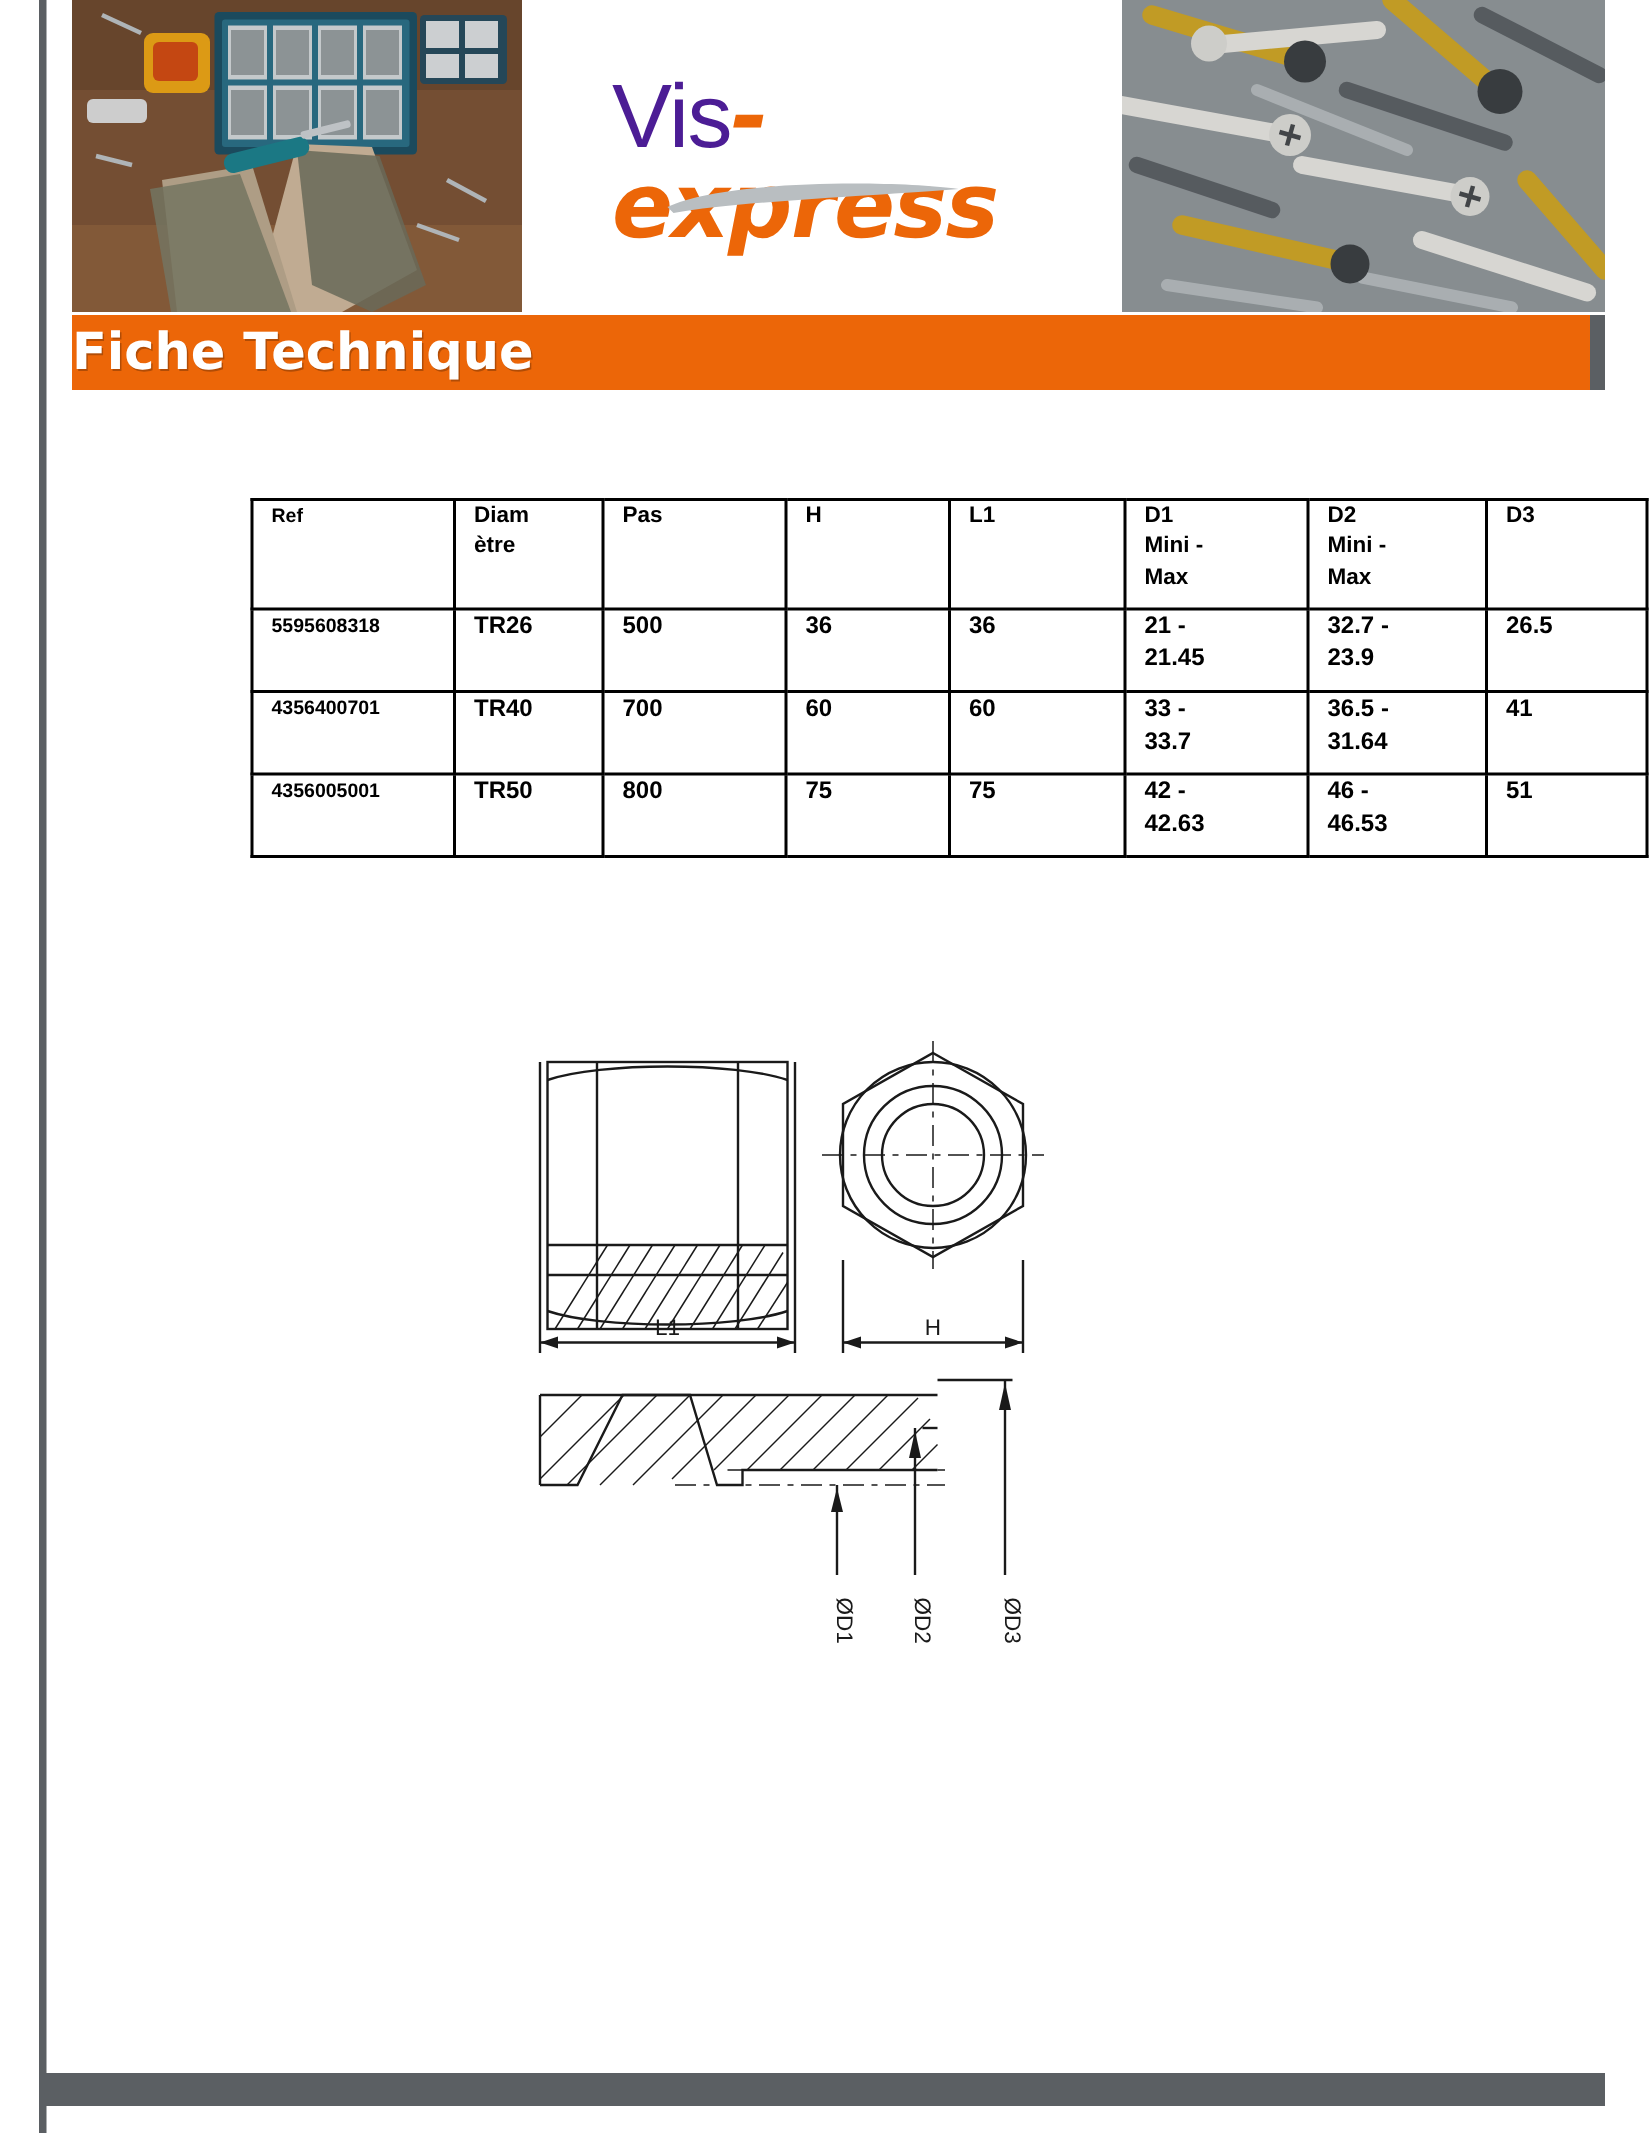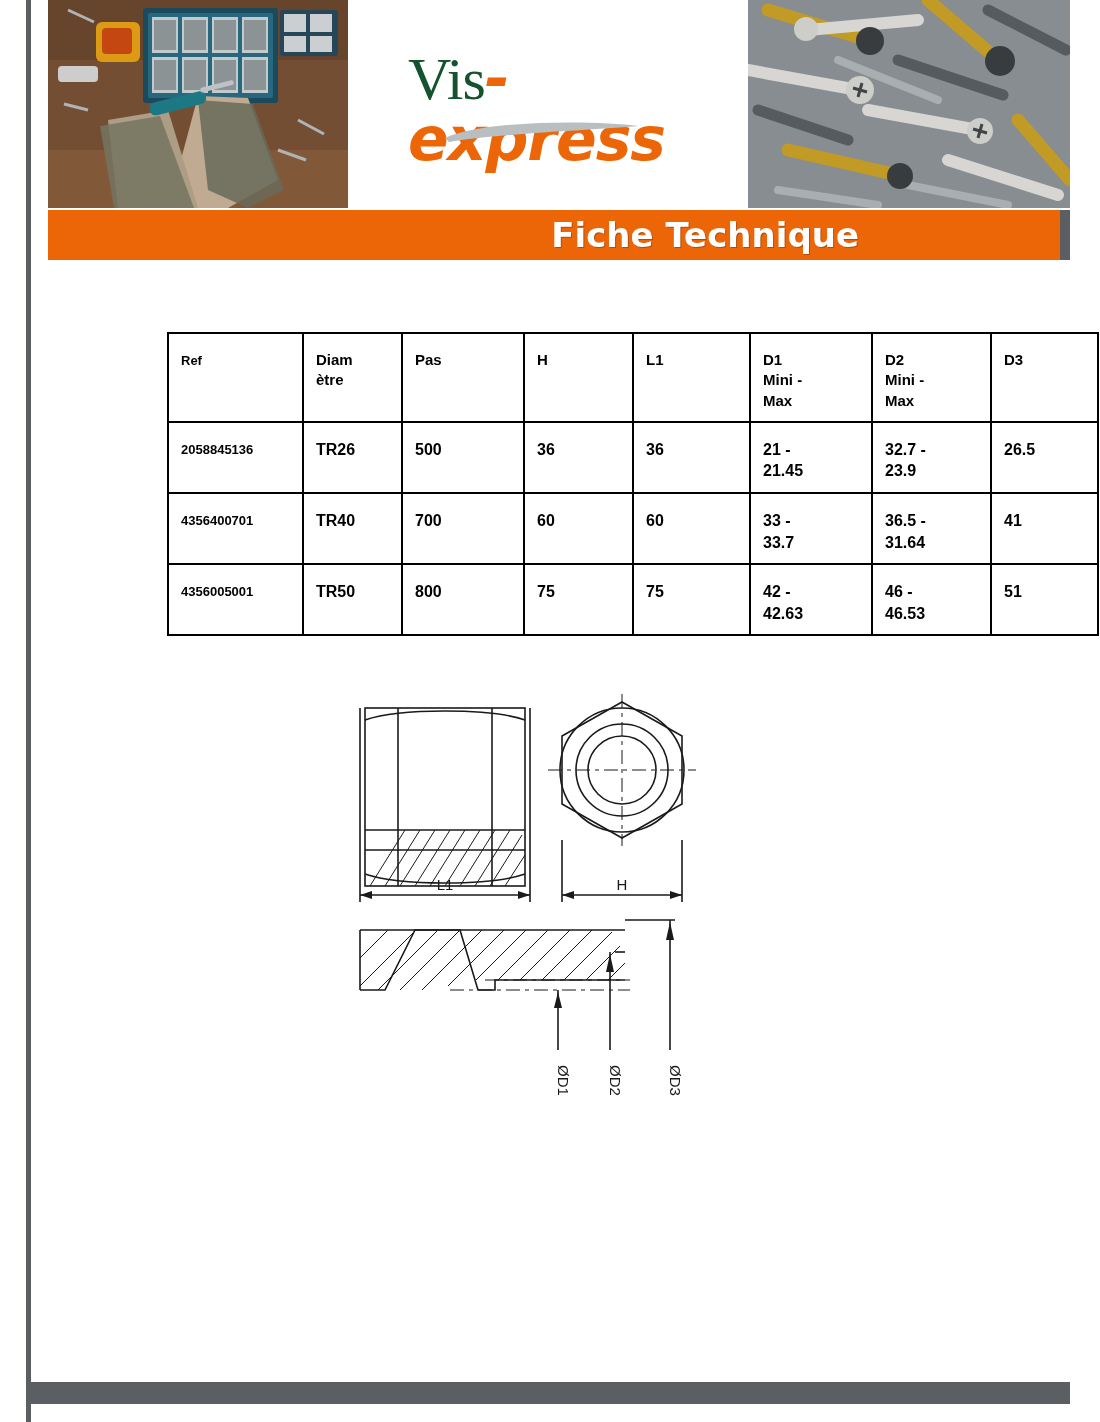--- a/index.html
+++ b/index.html
@@ -71,22 +71,22 @@
   }
   .logo-text {
     position: absolute;
     left: 60px;
     top: 48px;
     font-size: 60px;
     line-height: 1;
     letter-spacing: -1px;
   }
   .logo-vis {
-    font-family: Liberation Serif, serif;
-    color: #14532d;
+    font-family: Liberation Sans, sans-serif;
+    color: #4c1d95;
     font-weight: 400;
   }
   .logo-express {
     font-family: "DejaVu Sans", sans-serif;
     color: #ec6608;
     font-weight: bold;
     font-style: italic;
   }
   .logo-swoosh {
     position: absolute;
@@ -104,21 +104,21 @@
     width: 1022px;
     height: 50px;
     background: #ec6608;
   }
   .title-band-text {
     position: absolute;
     left: 0; top: 0;
     width: 811px;
     height: 50px;
     line-height: 50px;
-    text-align: right;
+    text-align: left;
     color: #ffffff;
     font-family: "DejaVu Sans", sans-serif;
     font-weight: bold;
     font-size: 34px;
     letter-spacing: 0px;
     text-shadow: 1px 1px 0 #00000040;
   }
   .band-cap-left {
     position: absolute;
     left: 48px;
@@ -140,21 +140,21 @@
   .spec-table {
     position: absolute;
     left: 167px;
     top: 332px;
     border-collapse: collapse;
     table-layout: fixed;
   }
   .spec-table td, .spec-table th {
     border: 2px solid #000000;
     vertical-align: top;
-    padding: 16px 8px 10px 12px;
+    padding: 0 8px 10px 12px;
     font-family: "Liberation Sans", sans-serif;
     font-weight: bold;
     font-size: 15px;
     line-height: 1.35;
     color: #000;
     text-align: left;
   }
   .spec-table th.hcell { font-size: 15px; }
   .col-ref   { width: 113px; }
   .col-diam  { width: 77px; }
@@ -355,21 +355,21 @@
           <span>Max</span>
         </th>
         <th class="hcell col-d3">
           <span>D3</span>
         </th>
       </tr>
     </thead>
     <tbody>
 
       <tr>
-        <td><span class="cell-ref">2058845136</span></td>
+        <td><span class="cell-ref">5595608318</span></td>
         <td><span class="cell-val">TR26</span></td>
         <td><span class="cell-val">500</span></td>
         <td><span class="cell-val">36</span></td>
         <td><span class="cell-val">36</span></td>
         <td><span class="cell-val">21 -</span><br><span class="cell-val">21.45</span></td>
         <td><span class="cell-val">32.7 -</span><br><span class="cell-val">23.9</span></td>
         <td><span class="cell-val">26.5</span></td>
       </tr>
 
 

